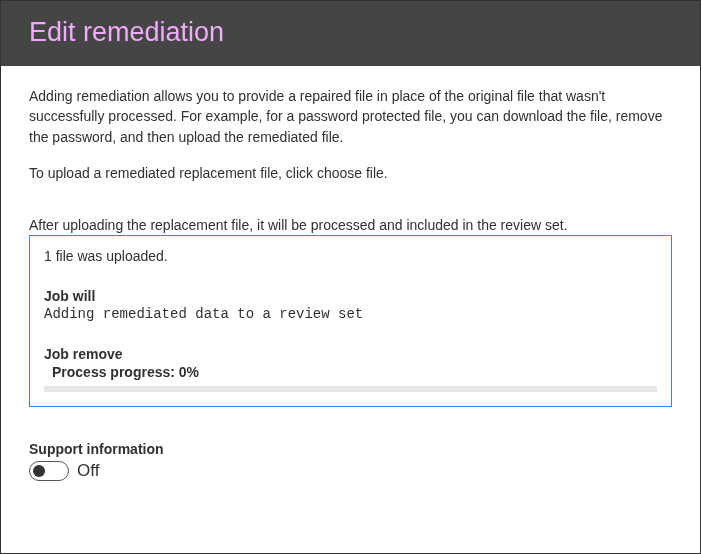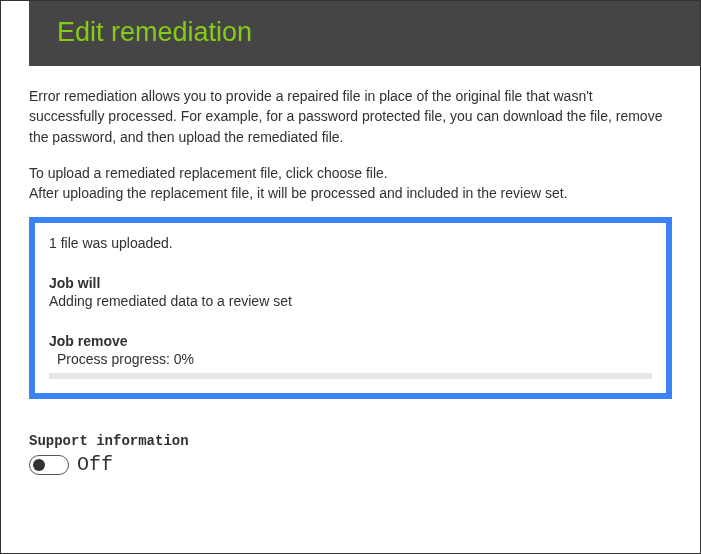--- a/index.html
+++ b/index.html
@@ -11,70 +11,68 @@
       font-family: "Segoe UI", -apple-system, sans-serif;
       font-size: 14px;
       color: #323130;
       background: #fff;
       width: 701px;
       height: 554px;
       border: 1px solid #333;
     }
     .header {
       background: #454545;
-      color: #84cc16;
+      color: #f0abfc;
       padding: 16px 28px 18px 28px;
-      margin-left: 28px;
     }
     .header-title {
       font-size: 27px;
       font-weight: 300;
     }
     .content {
       padding: 20px 28px;
     }
     .description {
       line-height: 1.45;
       margin-bottom: 16px;
     }
     .instruction {
       line-height: 1.45;
-      margin-bottom: 0;
+      margin-bottom: 32px;
     }
     .note {
       line-height: 1.45;
-      margin-bottom: 14px;
     }
     .status-box {
-      border: 6px solid #3b82f6;
+      border: 1px solid #3b82f6;
       padding: 12px 14px 14px 14px;
     }
     .upload-msg {
       margin-bottom: 24px;
     }
     .field-label {
       font-weight: 700;
       margin-bottom: 2px;
     }
     .field-value {
       margin-bottom: 24px;
+      font-family: Liberation Mono, monospace;
     }
     .progress-label {
-      font-weight: 400;
+      font-weight: 700;
       margin-bottom: 6px;
       padding-left: 8px;
     }
     .progress-bar {
       width: 100%;
       height: 6px;
       background: #e6e6e6;
     }
     .support-section {
       padding: 14px 28px 0 28px;
-      font-family: Liberation Mono, monospace;
     }
     .support-label {
       font-weight: 700;
       margin-bottom: 4px;
     }
     .toggle-row {
       display: flex;
       align-items: center;
       gap: 8px;
     }
@@ -90,32 +88,32 @@
     .toggle-knob {
       position: absolute;
       left: 3px;
       top: 3px;
       width: 12px;
       height: 12px;
       border-radius: 50%;
       background: #333;
     }
     .toggle-text {
-      font-size: 20px;
+      font-size: 17px;
     }
   </style>
 </head>
 <body>
 
 <div class="header">
   <div class="header-title">Edit remediation</div>
 </div>
 
 <div class="content">
-  <p class="description">Error remediation allows you to provide a repaired file in place of the original file that wasn't successfully processed. For example, for a password protected file, you can download the file, remove the password, and then upload the remediated file.</p>
+  <p class="description">Adding remediation allows you to provide a repaired file in place of the original file that wasn't successfully processed. For example, for a password protected file, you can download the file, remove the password, and then upload the remediated file.</p>
   <p class="instruction">To upload a remediated replacement file, click choose file.</p>
   <p class="note">After uploading the replacement file, it will be processed and included in the review set.</p>
 
   <div class="status-box">
     <p class="upload-msg">1 file was uploaded.</p>
 
     <p class="field-label">Job will</p>
     <p class="field-value">Adding remediated data to a review set</p>
 
     <p class="field-label">Job remove</p>

